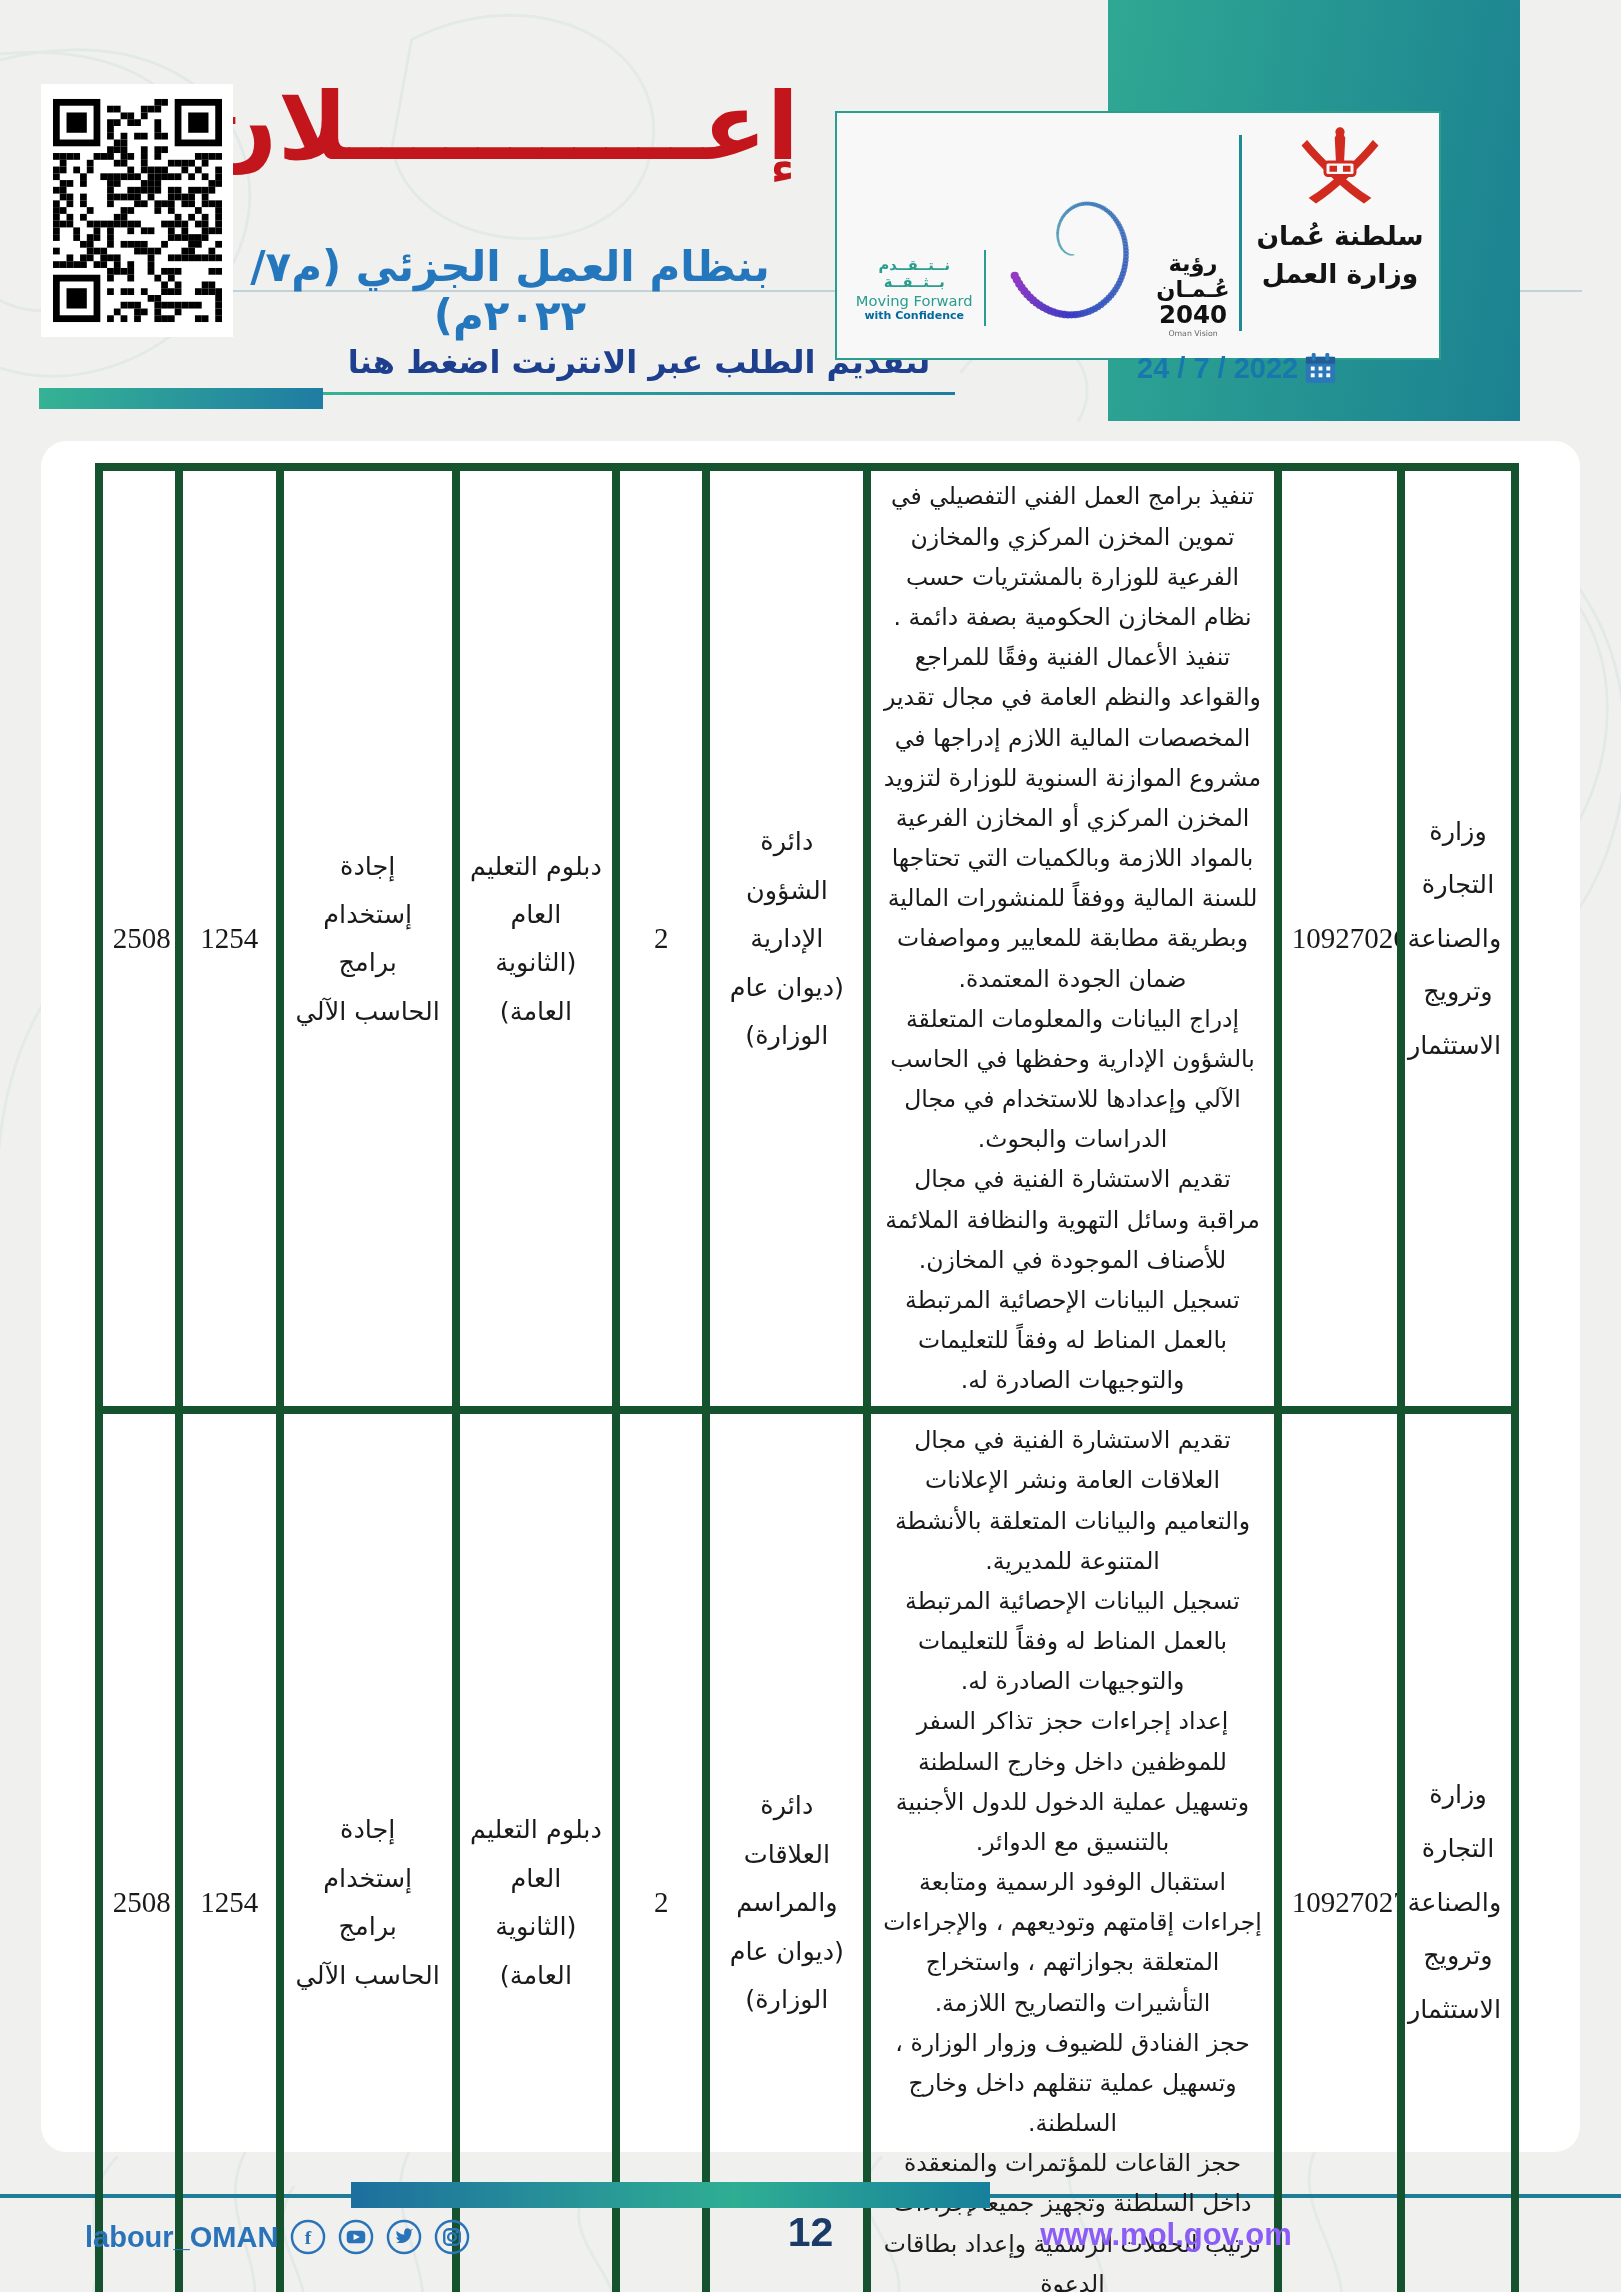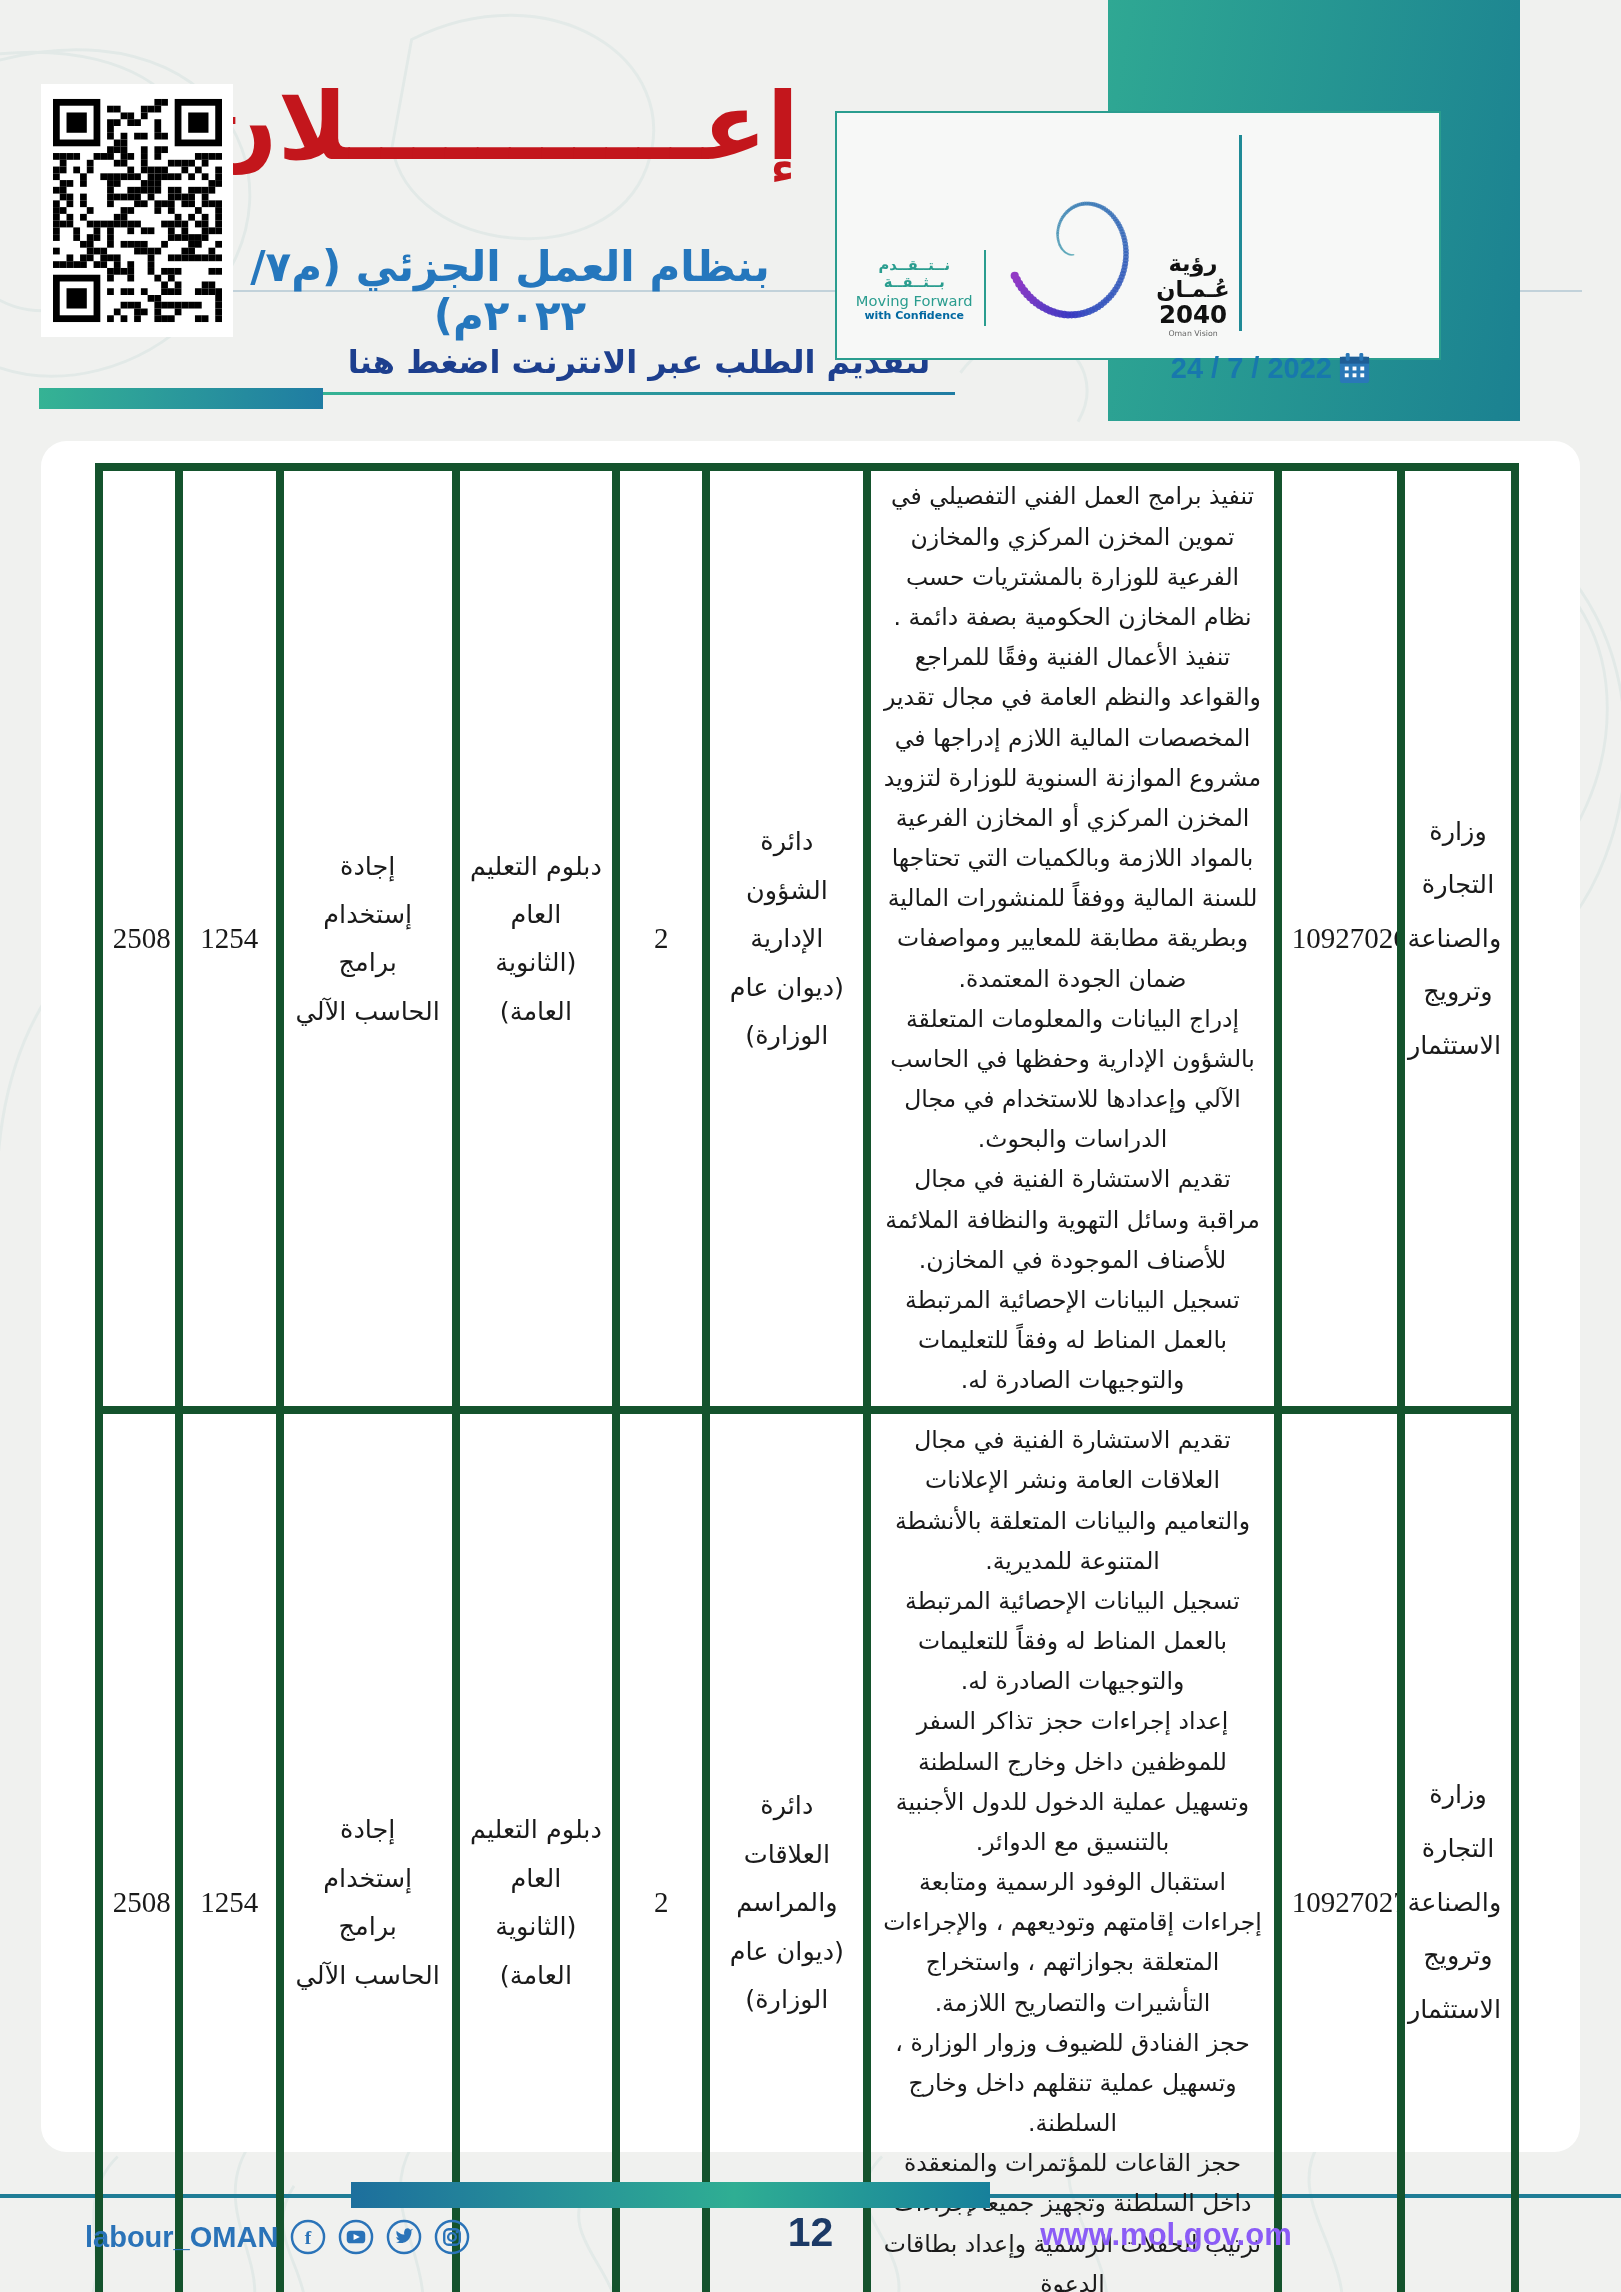--- a/index.html
+++ b/index.html
@@ -39,21 +39,21 @@
   #vision-year{font-size:24.5px;font-weight:800;color:#111;margin-top:-2px;}
   #vision-name-en{font-size:7.8px;color:#666;}
   
   #apply-wrap{left:323px;top:343px;width:632px;text-align:center;z-index:2;direction:rtl;}
   #apply-link{color:#1d3f8e;font-size:32px;font-weight:bold;text-decoration:none;cursor:pointer;}
   #apply-underline{left:323px;top:392px;width:632px;height:2.9px;z-index:2;
     background:linear-gradient(90deg,#35b394,#1f7ca3);}
   #left-grad-bar{left:39px;top:388px;width:284px;height:20.6px;z-index:2;
     background:linear-gradient(90deg,#35b394,#1f7ca3);}
   #date-wrap{left:1137px;top:351px;width:235px;z-index:4;display:flex;flex-direction:row;
-    justify-content:flex-end;align-items:center;gap:5px;}
+    align-items:center;gap:5px;}
   #date-text{color:#1878ad;font-size:29px;font-weight:bold;font-family:"Liberation Sans",sans-serif;}
   
   #card{left:41px;top:441px;width:1539px;height:1711px;background:#ffffff;border-radius:25.5px;z-index:2;}
   #jobs-table{position:absolute;left:54px;top:21.6px;width:1424px;border-collapse:collapse;
     direction:rtl;table-layout:fixed;border:2.9px solid #3a3a3a;}
   #jobs-table td{border:8px solid #14532d;vertical-align:middle;text-align:center;
     overflow:hidden;padding:5.9px 9.8px;color:#1a1a1a;}
   tr.r1{height:824px;} tr.r2{height:835px;}
   td.c-min{font-size:25.5px;line-height:2.1;}
   td.c-id{font-family:Liberation Serif, serif;font-size:29px;direction:ltr;}
@@ -413,20 +413,35 @@
       <rect x="2" y="28" width="3" height="3" fill="#000"></rect>
     </svg>
 </div>
 
 <div class="abs" id="main-title">إعـــــــــــلان</div>
 <div class="abs" id="sub-title">بنظام العمل الجزئي (م٧/ ٢٠٢٢م)</div>
 
 <div class="abs" id="logo-box">
   <div id="logo-divider"></div>
 
+  <div id="ministry-logo">
+    <svg width="90" height="90" viewBox="0 0 60 60" style="margin-top:2px;">
+      <g stroke="#d12b20" fill="#d12b20">
+        <path d="M30 4 L33 10 L32 30 L28 30 L27 10 Z"></path>
+        <circle cx="30" cy="6" r="2.6" fill="#d12b20"></circle>
+        <path d="M8 12 C16 22 34 40 50 50 L46 53 C32 44 14 26 5 15 Z"></path>
+        <path d="M52 12 C44 22 26 40 10 50 L14 53 C28 44 46 26 55 15 Z"></path>
+        <rect x="20" y="26" width="20" height="9" rx="2" fill="#f7f8f7" stroke="#d12b20" stroke-width="2"></rect>
+        <rect x="23" y="28.5" width="5" height="4" fill="#d12b20" stroke="none"></rect>
+        <rect x="32" y="28.5" width="5" height="4" fill="#d12b20" stroke="none"></rect>
+      </g>
+    </svg>
+    <div id="ministry-line1">سلطنة عُمان</div>
+    <div id="ministry-line2">وزارة العمل</div>
+  </div>
 
   <div id="mfwc">
     <div id="mfwc-ar">نــتــقــدم بــثــقــة</div>
     <div id="mfwc-en1">Moving Forward</div>
     <div id="mfwc-en2">with Confidence</div>
   </div>
   <div id="mfwc-vline"></div>
 
   <svg id="spiral" width="176" height="222" viewBox="0 0 180 226">
       <circle cx="89.64635183095956" cy="136.22589594868703" r="0.80" fill="hsl(188,55%,42%)" opacity="0.55"></circle>

